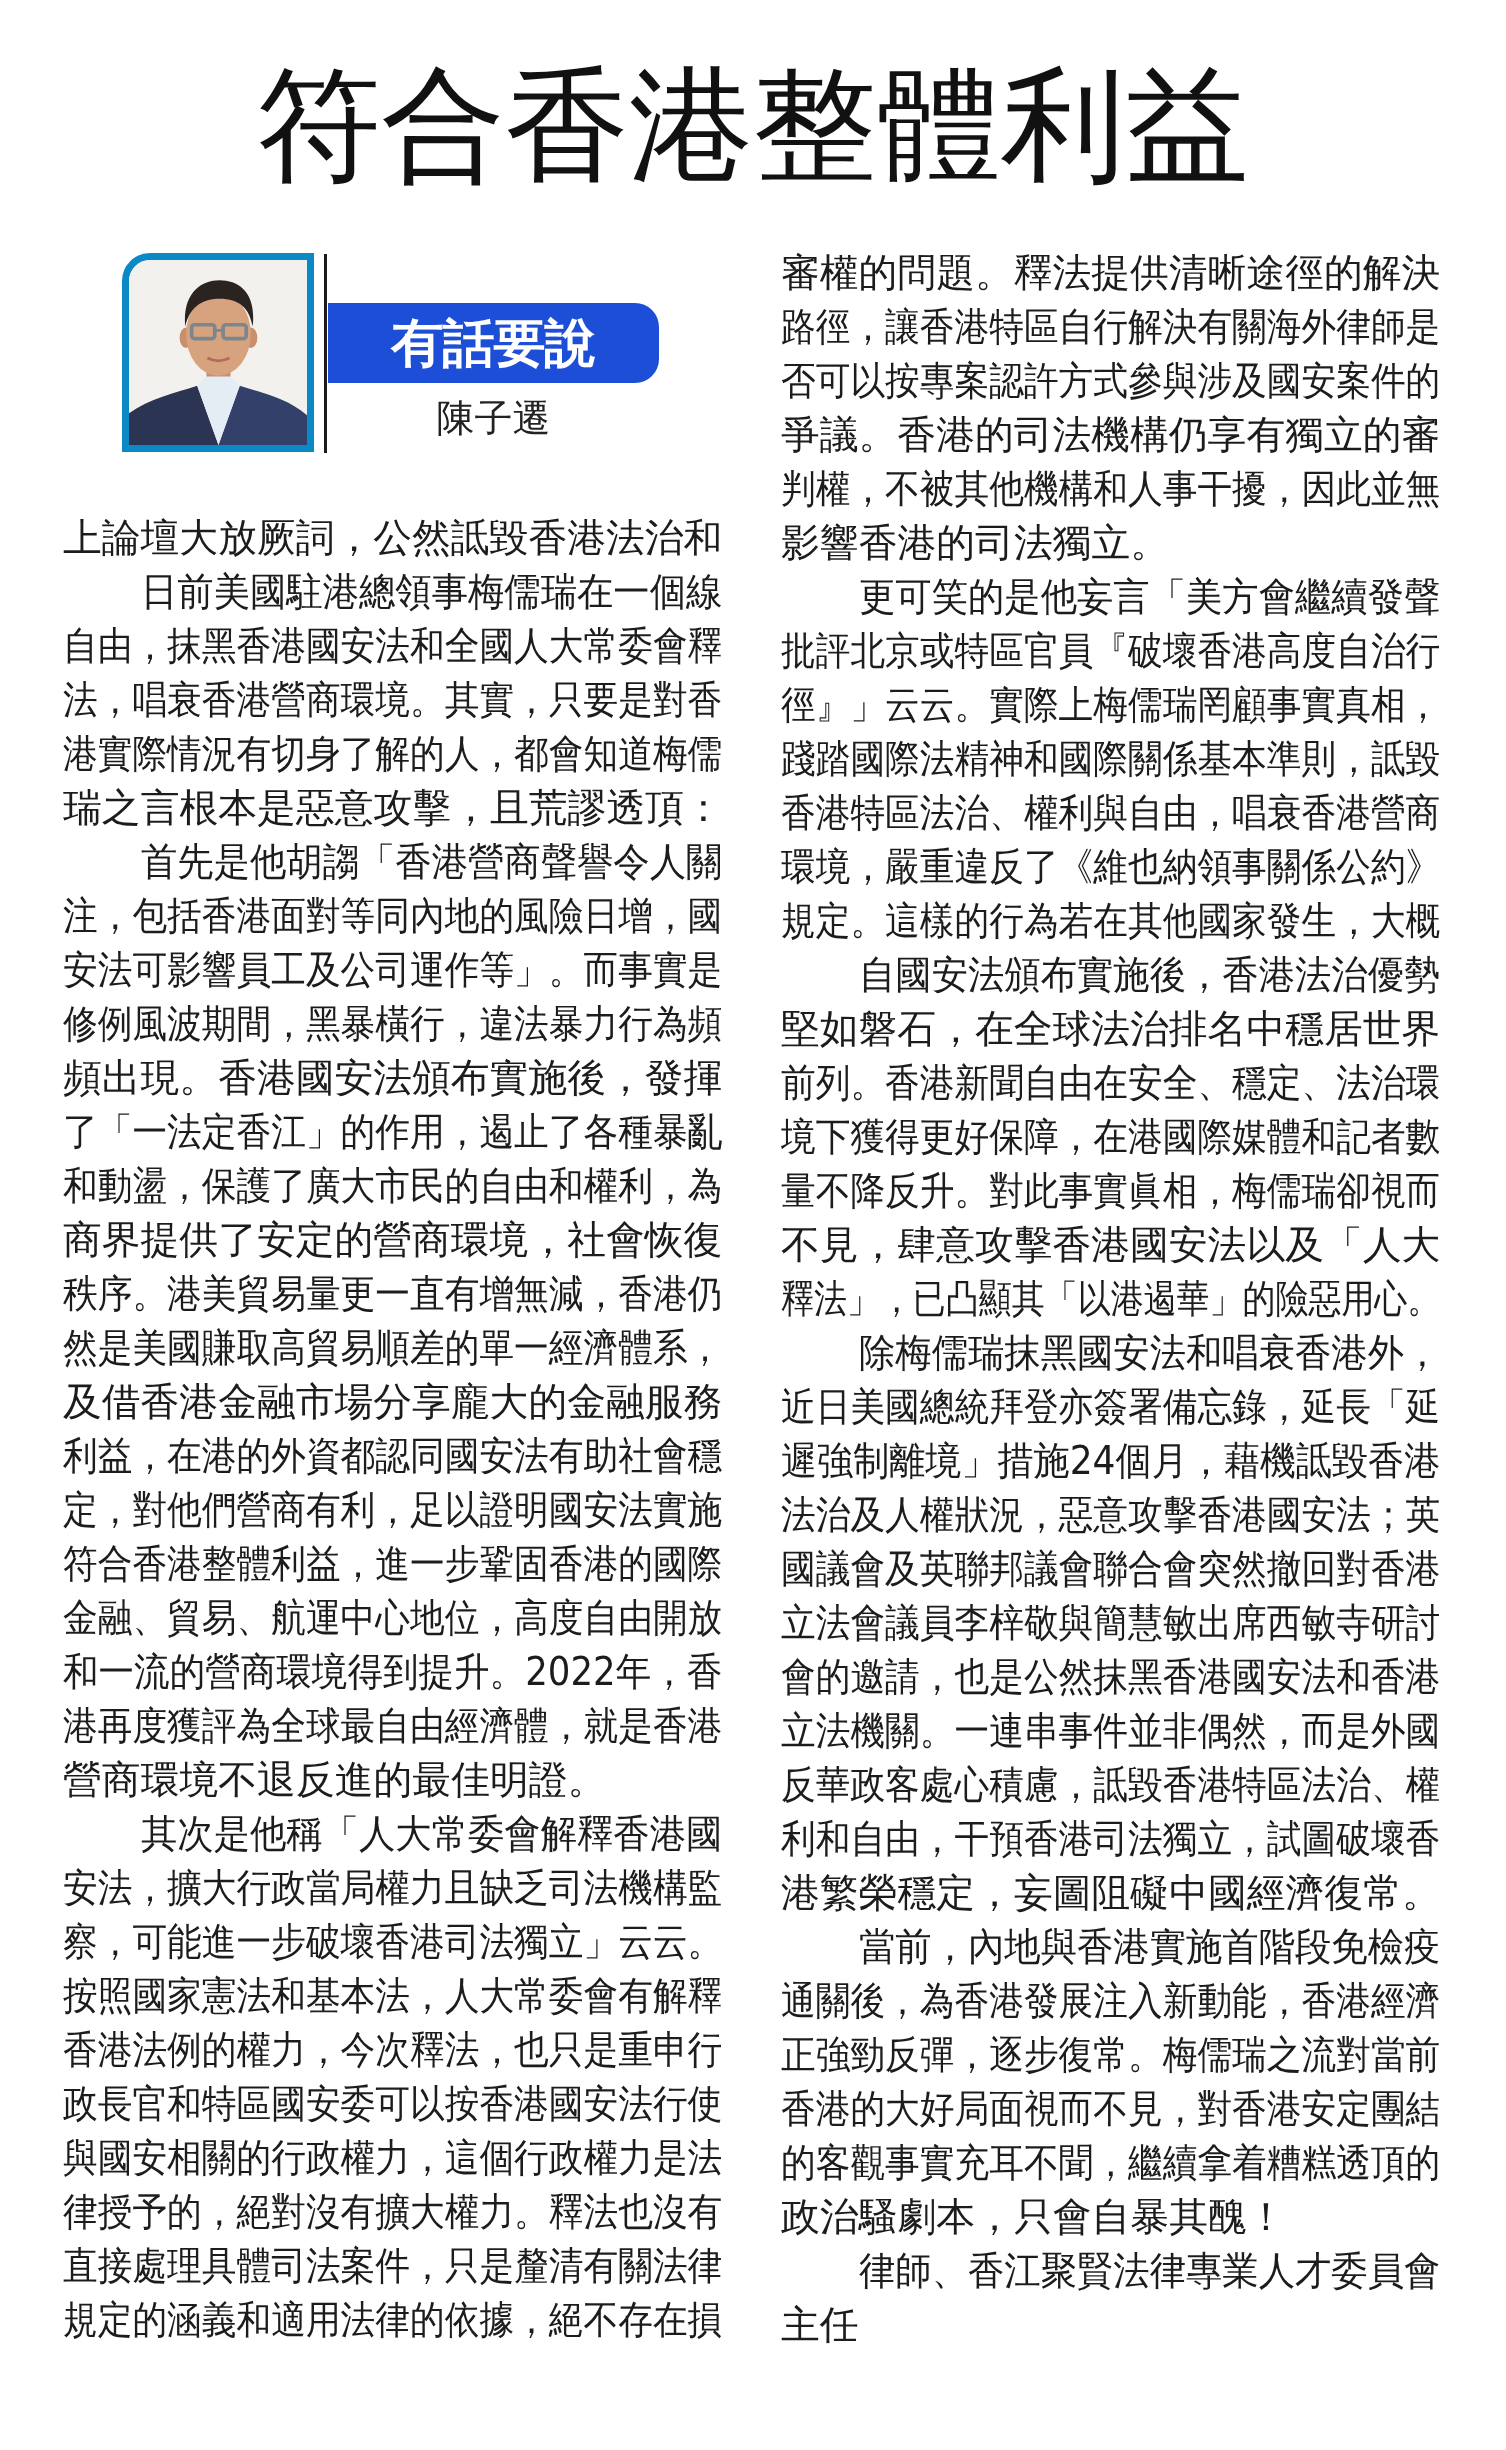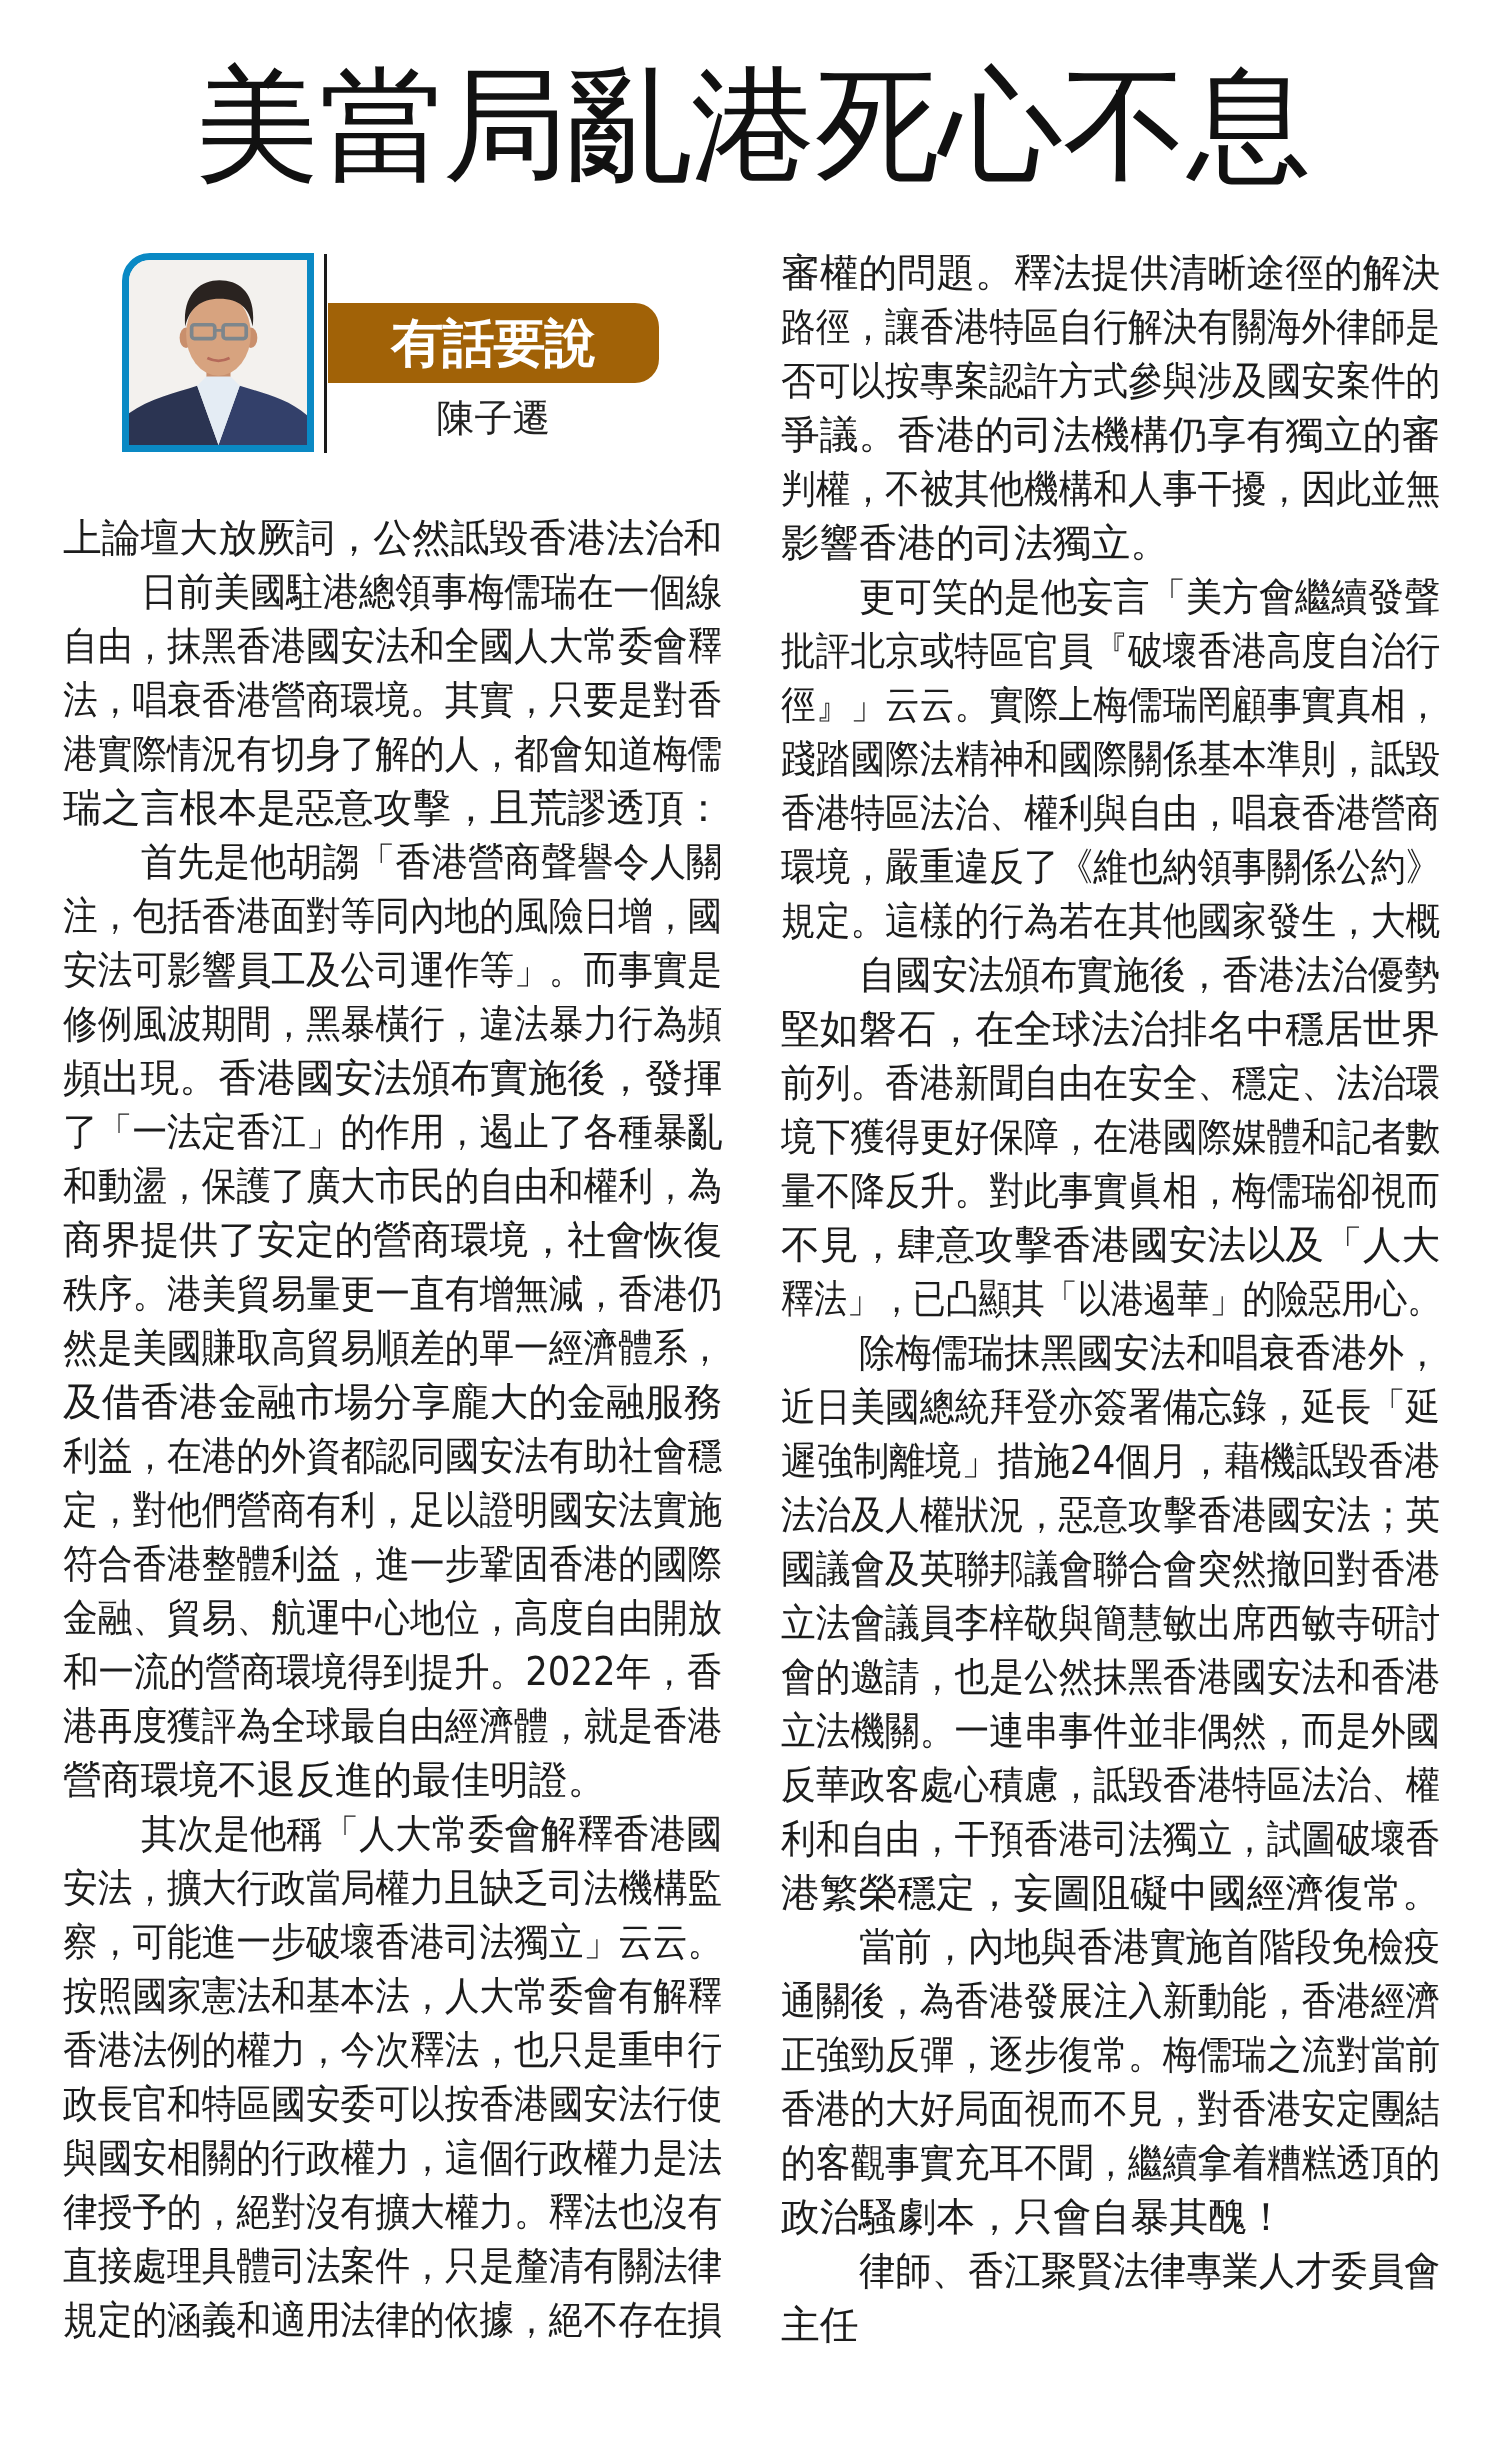--- a/index.html
+++ b/index.html
@@ -14,21 +14,21 @@
   .photo-frame {
     position: absolute; left: 122px; top: 253px; width: 178px; height: 185px;
     border: 7.4px solid #0a89c4; border-top-left-radius: 28px; overflow: hidden; background: #f3f1ee;
   }
   .photo-frame svg { display: block; width: 100%; height: 100%; }
 
   .v-rule { position: absolute; left: 324px; top: 254px; width: 2.8px; height: 199px; background: #1a1a1a; }
 
   .banner {
     position: absolute; left: 328px; top: 303px; width: 331px; height: 80px;
-    background: #a16207; border-radius: 0 24px 24px 0;
+    background: #1d4ed8; border-radius: 0 24px 24px 0;
     display: flex; align-items: center; justify-content: center;
   }
   .banner-label { color: #ffffff; font-weight: bold; font-size: 52px; letter-spacing: -0.9px; line-height: 1; }
 
   .author-name {
     position: absolute; left: 328px; top: 392px; width: 331px; text-align: center;
     font-size: 38px; line-height: 52px; color: #222;
   }
 
   .col { position: absolute; width: 656px; }
@@ -36,21 +36,21 @@
   .col-right { left: 781px; top: 246px; }
 
   .ln { height: 54px; line-height: 54px; font-size: 39px; white-space: nowrap; overflow: visible; box-sizing: border-box; }
   .ln > .t { display: inline-block; white-space: nowrap; transform-origin: 0 50%; }
   .ln.ind { padding-left: 78px; }
   .ln.b { font-weight: normal; }
 </style>
 </head>
 <body>
 
-<h1 class="headline">美當局亂港死心不息</h1>
+<h1 class="headline">符合香港整體利益</h1>
 
 <div class="photo-frame">
   <svg viewBox="0 0 193 200" preserveAspectRatio="xMidYMid slice">
     <rect x="0" y="0" width="193" height="200" fill="#f3f1ee"></rect>
     <rect x="84" y="108" width="26" height="30" fill="#c8906f"></rect>
     <path d="M0,200 L0,166 C22,150 50,144 74,136 L97,200 Z" fill="#2b3452"></path>
     <path d="M193,200 L193,168 C172,150 146,144 120,136 L97,200 Z" fill="#33406a"></path>
     <polygon points="74,136 97,200 120,136 110,126 84,126" fill="#e4ecf4"></polygon>
     <ellipse cx="62" cy="84" rx="7" ry="11" fill="#c98f6c"></ellipse>
     <ellipse cx="132" cy="84" rx="7" ry="11" fill="#c98f6c"></ellipse>

